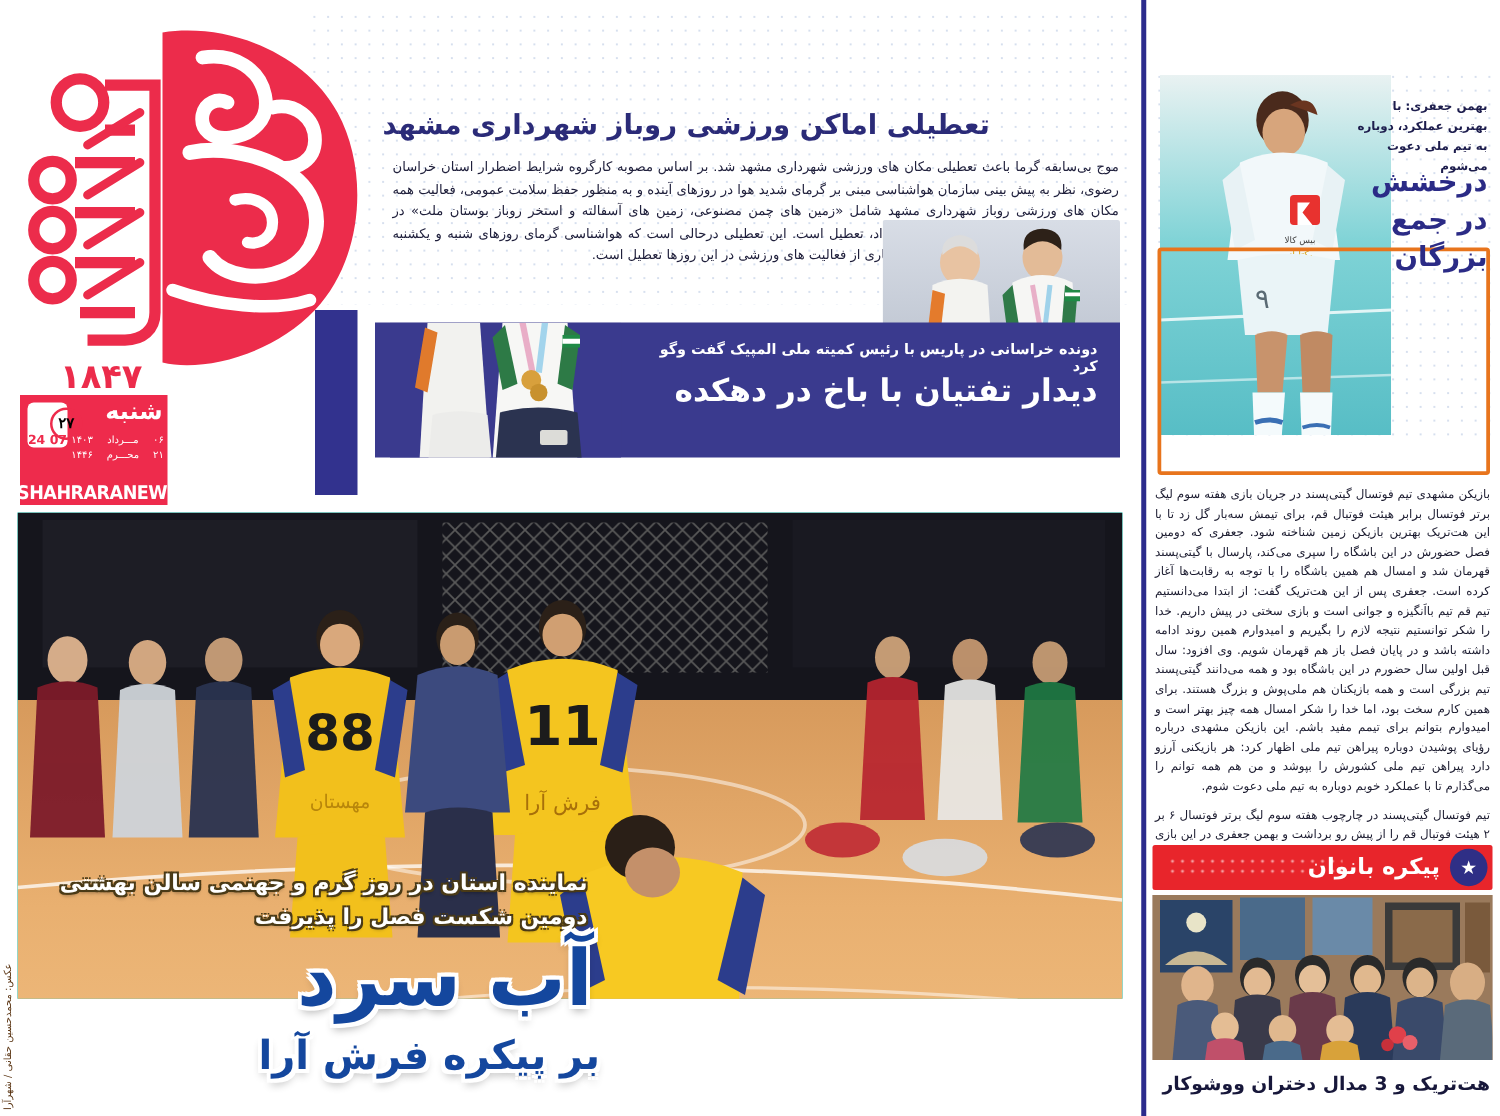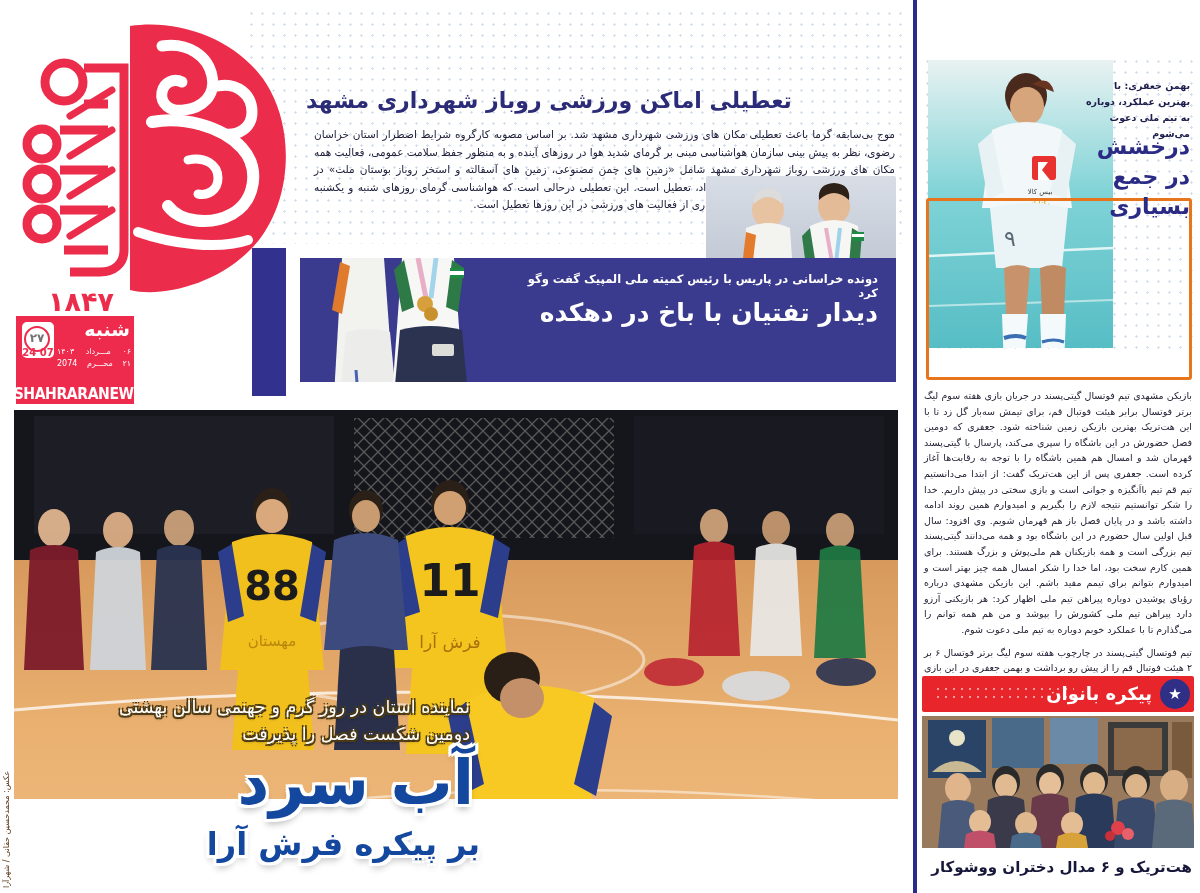--- a/index.html
+++ b/index.html
@@ -72,30 +72,31 @@
   }
   .cal-chip {
     position: absolute;
     left: 6px; top: 6px;
     width: 32px; height: 36px;
     background: #ffffff;
     border-radius: 5px;
   }
   .cal-chip .num {
     position: absolute;
-    left: 2px; top: 4px;
+    left: 18px; top: 4px;
     width: 22px; height: 22px;
     border: 2px solid #ee2b4c;
     border-radius: 50%;
-    color: #737373;
+    color: #000000;
     font-size: 12px;
     font-weight: bold;
     text-align: center;
     line-height: 21px;
     direction: ltr;
+    font-family: Liberation Serif, serif;
   }
   .cal-chip .gnum {
     position: absolute;
     left: 0px; top: 25px;
     width: 32px;
     color: #ee2b4c;
     font-size: 10px;
     font-weight: bold;
     text-align: center;
     direction: ltr;
@@ -171,21 +172,21 @@
     left: 706px; top: 176px;
     width: 190px; height: 172px;
     overflow: hidden;
     border-radius: 2px;
   }
 
   
   .band {
     position: absolute;
     left: 300px; top: 258px;
-    width: 596px; height: 124px;
+    width: 596px; height: 108px;
     background: #3a3a8e;
     direction: rtl;
     overflow: hidden;
   }
   .band-kicker {
     position: absolute;
     right: 18px; top: 14px;
     left: 208px;
     color: #ffffff;
     font-size: 11.5px;
@@ -243,21 +244,21 @@
   .mp-overlay {
     position: absolute;
     left: 14px; top: 694px;
     width: 470px; height: 198px;
     direction: rtl;
     z-index: 5;
   }
   .mp-kicker {
     color: #ffffff;
     font-size: 17.5px;
-    font-weight: normal;
+    font-weight: bold;
     line-height: 27px;
     text-align: right;
     padding-right: 14px;
     text-shadow:
       -1.6px -1.6px 0 #4a3a16, 1.6px -1.6px 0 #4a3a16,
       -1.6px 1.6px 0 #4a3a16, 1.6px 1.6px 0 #4a3a16,
       0 2px 3px rgba(0,0,0,.35);
   }
   .mp-title {
     color: #14479e;
@@ -457,21 +458,21 @@
 
       <div class="date-lines">
         <div class="dl">
           <span>۰۶</span>
           <span>مـــرداد</span>
           <span>۱۴۰۳</span>
         </div>
         <div class="dl">
           <span>۲۱</span>
           <span>محـــرم</span>
-          <span>2074</span>
+          <span>۱۴۴۶</span>
         </div>
       </div>
 
       <div class="siteurl">SHAHRARANEWS.IR</div>
     </div>
   </div>
 
   <div class="art1">
     <div class="art1-title">تعطیلی اماکن ورزشی روباز شهرداری مشهد</div>
     <div class="art1-body">
@@ -690,21 +691,21 @@
         <path d="M76 278 q12 -4 22 0" stroke="#3a6fb4" stroke-width="4" fill="none"></path>
         <path d="M114 282 q12 -4 22 0" stroke="#3a6fb4" stroke-width="3" fill="none"></path>
       </svg>
     </div>
 
     <div class="sb-photo-frame"></div>
 
     <div class="sb-kicker">بهمن جعفری: با بهترین عملکرد، دوباره به تیم ملی دعوت می‌شوم</div>
     <div class="sb-title">
       <span>درخشش</span><br>
-      <span>در جمع بسیاری</span>
+      <span>در جمع بزرگان</span>
     </div>
 
     <div class="sb-body">
       <p>بازیکن مشهدی تیم فوتسال گیتی‌پسند در جریان بازی هفته سوم لیگ برتر فوتسال برابر هیئت فوتبال قم، برای تیمش سه‌بار گل زد تا با این هت‌تریک بهترین بازیکن زمین شناخته شود. جعفری که دومین فصل حضورش در این باشگاه را سپری می‌کند، پارسال با گیتی‌پسند قهرمان شد و امسال هم همین باشگاه را با توجه به رقابت‌ها آغاز کرده است. جعفری پس از این هت‌تریک گفت: از ابتدا می‌دانستیم تیم قم تیم بااَنگیزه و جوانی است و بازی سختی در پیش داریم. خدا را شکر توانستیم نتیجه لازم را بگیریم و امیدوارم همین روند ادامه داشته باشد و در پایان فصل باز هم قهرمان شویم. وی افزود: سال قبل اولین سال حضورم در این باشگاه بود و همه می‌دانند گیتی‌پسند تیم بزرگی است و همه بازیکنان هم ملی‌پوش و بزرگ هستند. برای همین کارم سخت بود، اما خدا را شکر امسال همه چیز بهتر است و امیدوارم بتوانم برای تیمم مفید باشم. این بازیکن مشهدی درباره رؤیای پوشیدن دوباره پیراهن تیم ملی اظهار کرد: هر بازیکنی آرزو دارد پیراهن تیم ملی کشورش را بپوشد و من هم همه توانم را می‌گذارم تا با عملکرد خوبم دوباره به تیم ملی دعوت شوم.</p>
       <p>تیم فوتسال گیتی‌پسند در چارچوب هفته سوم لیگ برتر فوتسال ۶ بر ۲ هیئت فوتبال قم را از پیش رو برداشت و بهمن جعفری در این بازی برای تیمش هت‌تریک کرد.</p>
     </div>
 
     <div class="sb-section-bar">
       <div class="sb-section-dots dots-white"></div>
       <div class="sb-section-label">پیکره بانوان</div>
@@ -749,16 +750,16 @@
           <ellipse cx="150" cy="108" rx="11" ry="12" fill="#e4bd94"></ellipse>
           <path d="M136 120 q14 -7 28 0 l2 12 l-32 0z" fill="#d8a23a"></path>
         </g>
 
         <circle cx="196" cy="112" r="7" fill="#e0404a"></circle>
         <circle cx="206" cy="118" r="6" fill="#e8606a"></circle>
         <circle cx="188" cy="120" r="5" fill="#c8303a"></circle>
       </svg>
     </div>
 
-    <div class="sb-caption">هت‌تریک و ۶ مدال دختران ووشوکار</div>
+    <div class="sb-caption">هت‌تریک و 3 مدال دختران ووشوکار</div>
   </div>
 
 </div>
 
 </body></html>

